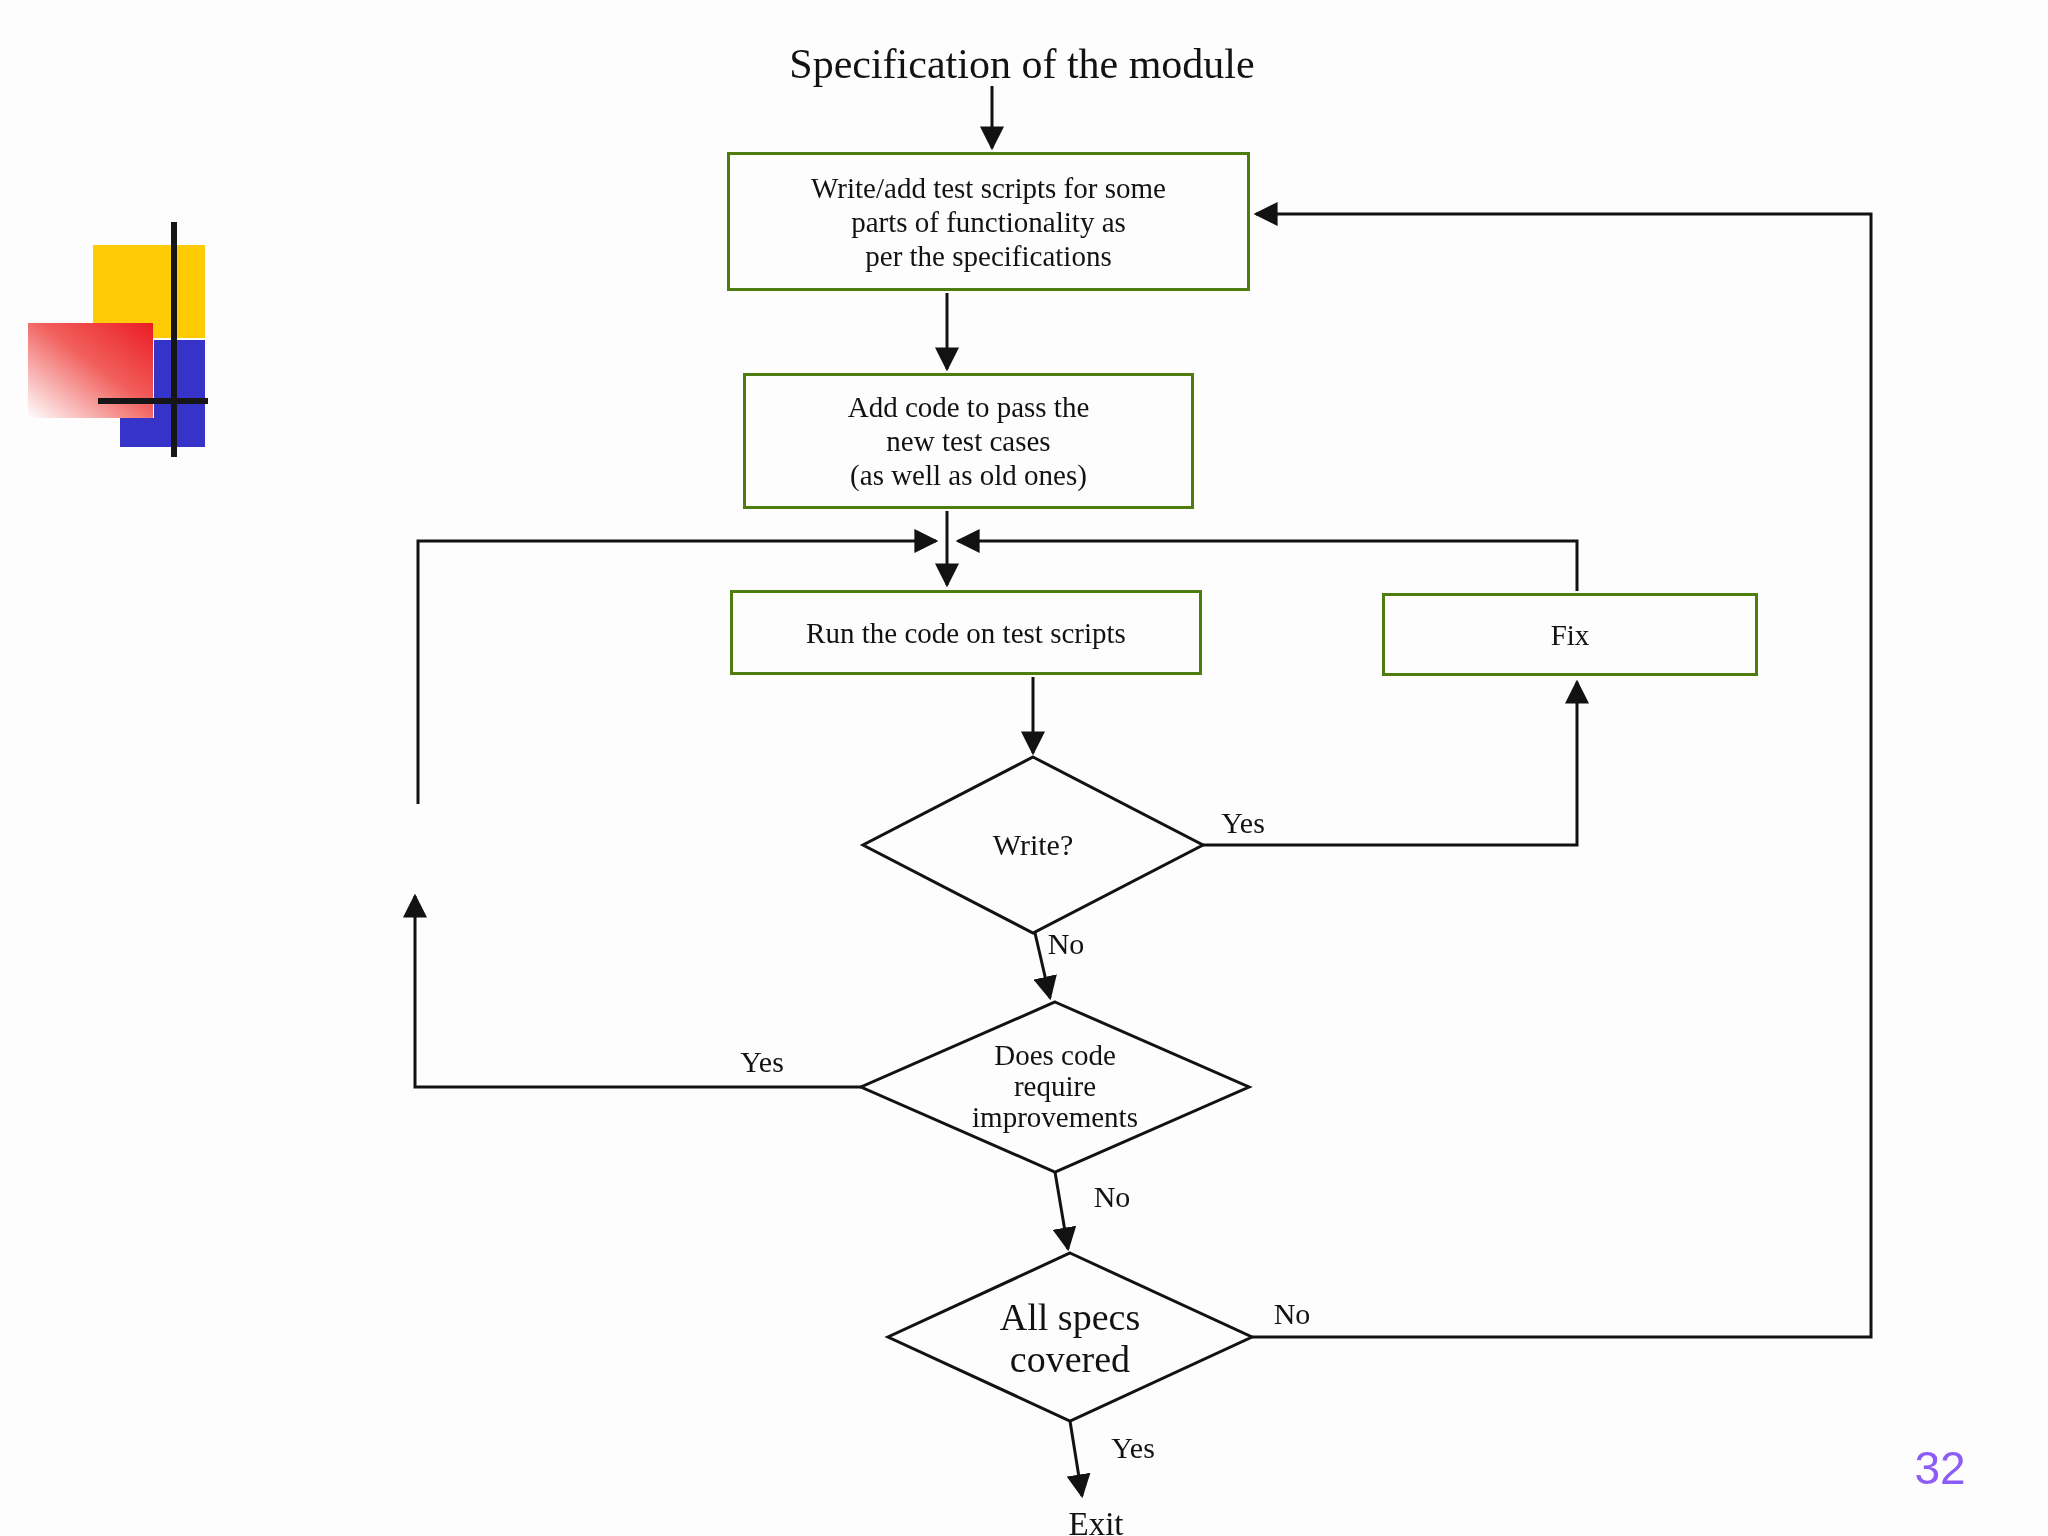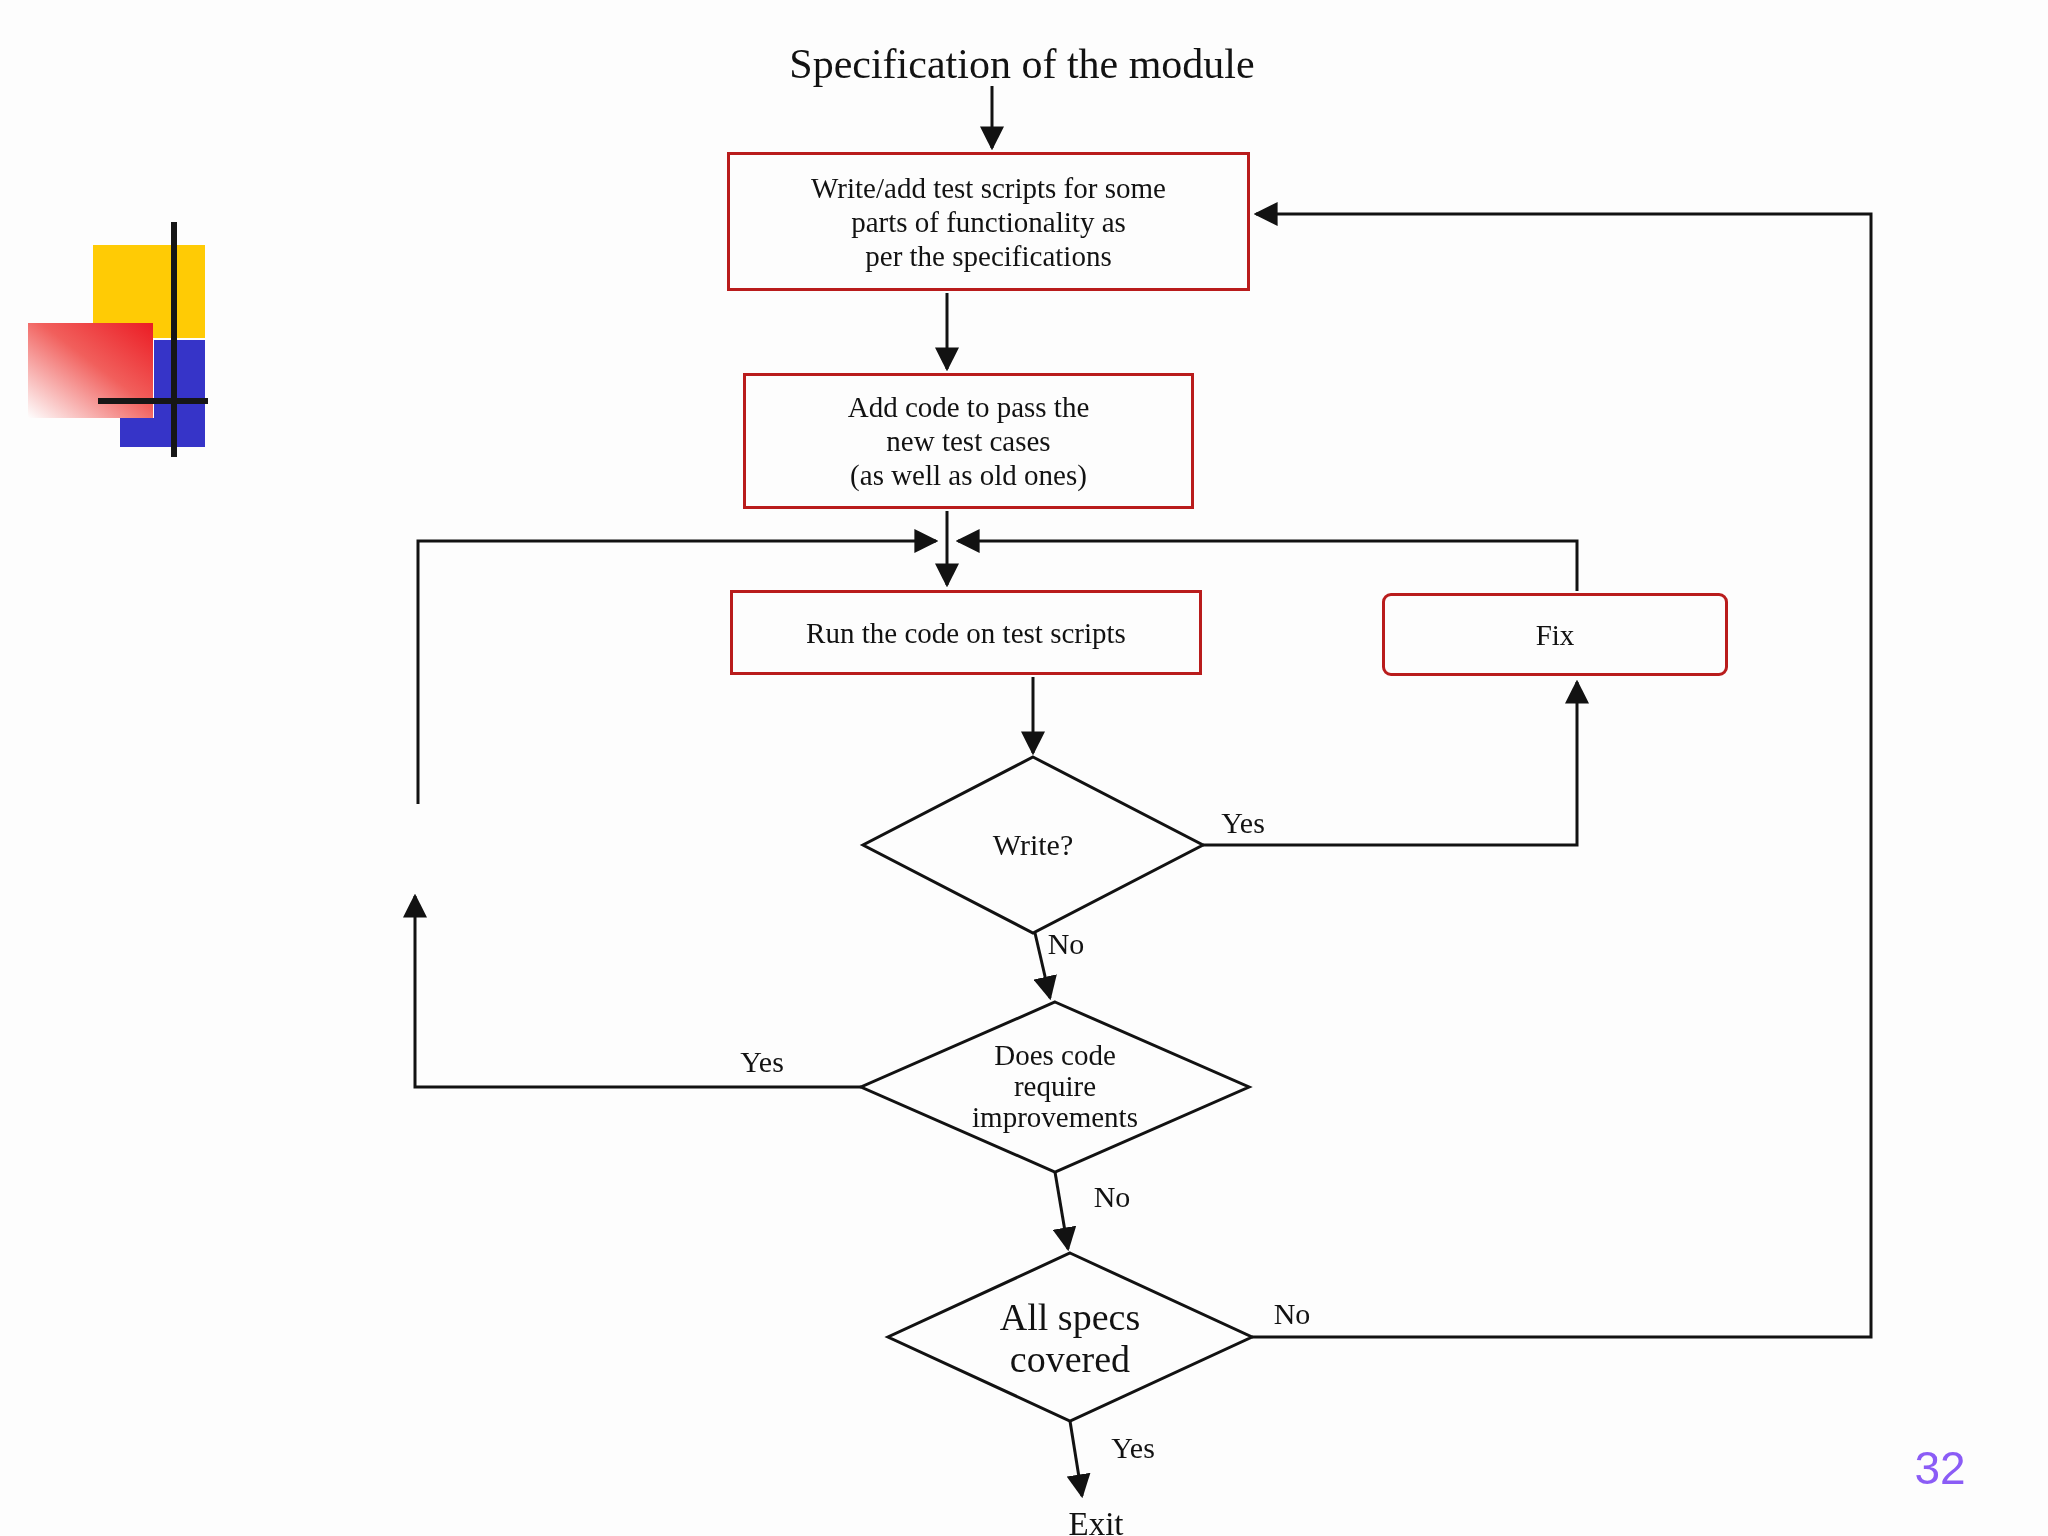--- a/index.html
+++ b/index.html
@@ -1,21 +1,21 @@
 <!DOCTYPE html>
 <html><head>
 <meta charset="utf-8">
 <style>
   html,body{margin:0;padding:0;background:#e9e9e9;}
   .slide{position:relative;width:2048px;height:1536px;background:#fdfdfd;overflow:hidden;
          font-family:"Liberation Serif", serif;color:#121212;}
   svg.layer{position:absolute;left:0;top:0;width:2048px;height:1536px;}
   .edge{fill:none;stroke:#121212;stroke-width:3;stroke-linejoin:miter;}
   .node-diamond{fill:#fdfdfd;stroke:#121212;stroke-width:3;}
-  .box{position:absolute;box-sizing:border-box;border:3px solid #b91c1c;background:#fdfdfd;
+  .box{position:absolute;box-sizing:border-box;border:3px solid #4d7c0f;background:#fdfdfd;
        display:flex;align-items:center;justify-content:center;text-align:center;
        font-size:29px;line-height:34px;white-space:pre-line;}
   .lbl{position:absolute;transform:translate(-50%,-50%);white-space:pre-line;
        text-align:center;font-size:30px;line-height:32px;}
   #lbl-spec{font-size:42px;}
   #lbl-improvements{font-size:29px;line-height:31px;}
   #lbl-allspecs{font-size:38px;line-height:42px;}
   #lbl-exit{font-size:33px;}
   #page-number{position:absolute;transform:translate(-50%,-50%);
        font-family:"Liberation Sans", sans-serif;font-size:46px;color:#8b5cf6;}
@@ -68,21 +68,21 @@
     </g>
   </svg>
 
   <div class="box" style="left:727px;top:152px;width:523px;height:139px;">Write/add test scripts for some
 parts of functionality as
 per the specifications</div>
   <div class="box" style="left:743px;top:373px;width:451px;height:136px;">Add code to pass the
 new test cases
 (as well as old ones)</div>
   <div class="box" style="left:730px;top:590px;width:472px;height:85px;">Run the code on test scripts</div>
-  <div class="box" style="left:1382px;top:593px;width:346px;height:83px;border-radius:9px;">Fix</div>
+  <div class="box" style="left:1382px;top:593px;width:376px;height:83px;">Fix</div>
 
   <div class="lbl" id="lbl-spec" style="left:1022px;top:64px;">Specification of the module</div>
   <div class="lbl" style="left:1033px;top:845px;">Write?</div>
   <div class="lbl" id="lbl-improvements" style="left:1055px;top:1086px;">Does code
 require
 improvements</div>
   <div class="lbl" id="lbl-allspecs" style="left:1070px;top:1338px;">All specs
 covered</div>
 
   <div class="lbl" style="left:1243px;top:823px;">Yes</div>

